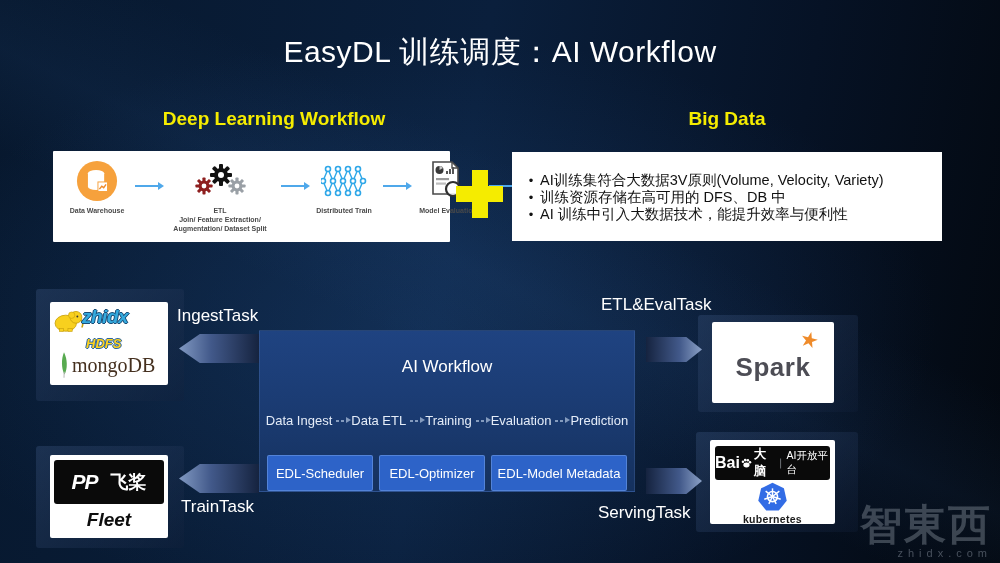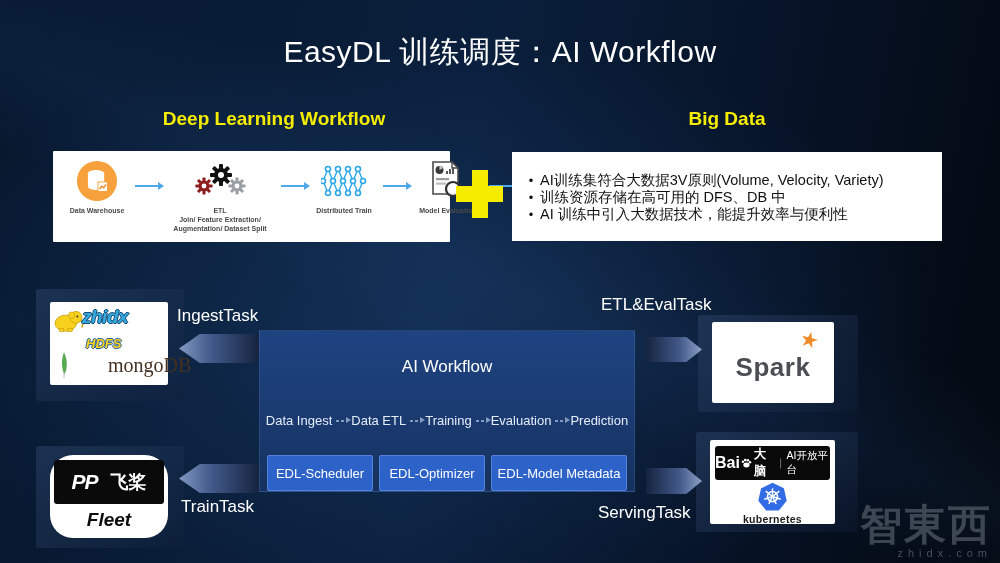--- a/index.html
+++ b/index.html
@@ -43,23 +43,23 @@
   .panel{background:linear-gradient(135deg, rgba(46,70,108,0.50), rgba(18,32,58,0.30));border-radius:3px;}
   
   .logo-card{background:#fff;border-radius:2px;box-sizing:border-box;}
   #hadoop-card{left:50px;top:302px;width:118px;height:83px;}
   #hadoop-row{position:absolute;left:4px;top:6px;}
   #hadoop-word{position:absolute;left:32px;top:4px;font-size:19px;font-weight:700;font-style:italic;
     color:#35aade;letter-spacing:-0.5px;
     text-shadow:-1px 0 #1b4f79,0 1px #1b4f79,1px 0 #1b4f79,0 -1px #1b4f79;}
   #hdfs-word{position:absolute;left:36px;top:26px;font-size:13px;font-weight:700;font-style:italic;
     color:#ffd21e;text-shadow:-1px 0 #2b66a0,0 1px #2b66a0,1px 0 #2b66a0,0 -1px #2b66a0;margin-top:8px;}
-  #mongo-row{position:absolute;left:8px;top:48px;display:flex;align-items:center;gap:36px;}
+  #mongo-row{position:absolute;left:8px;top:48px;display:flex;align-items:center;}
   #mongo-word{font-family:"Liberation Serif", serif;font-size:20px;color:#45301f;margin-left:2px;}
-  #fleet-card{left:50px;top:455px;width:118px;height:83px;border-radius:23px;}
+  #fleet-card{left:50px;top:455px;width:118px;height:83px;}
   #paddle-bar{position:absolute;left:4px;top:5px;width:110px;height:44px;background:#0a0a0a;border-radius:3px;
     display:flex;align-items:center;justify-content:center;color:#fff;}
   #paddle-pp{font-size:21px;font-weight:900;font-style:italic;letter-spacing:-1px;}
   #paddle-cn{font-size:18px;font-weight:700;margin-left:13px;}
   #fleet-word{position:absolute;left:0;top:54px;width:100%;text-align:center;
     font-size:19px;font-weight:700;font-style:italic;color:#0d0d0d;}
   #spark-card{left:712px;top:322px;width:122px;height:81px;}
   #spark-word{position:absolute;left:0;top:30px;width:100%;text-align:center;
     font-size:26px;font-weight:700;color:#4d4d55;letter-spacing:0.5px;}
   #spark-star{position:absolute;right:15px;top:6px;font-size:21px;color:#ef8b2a;transform:rotate(14deg);}

